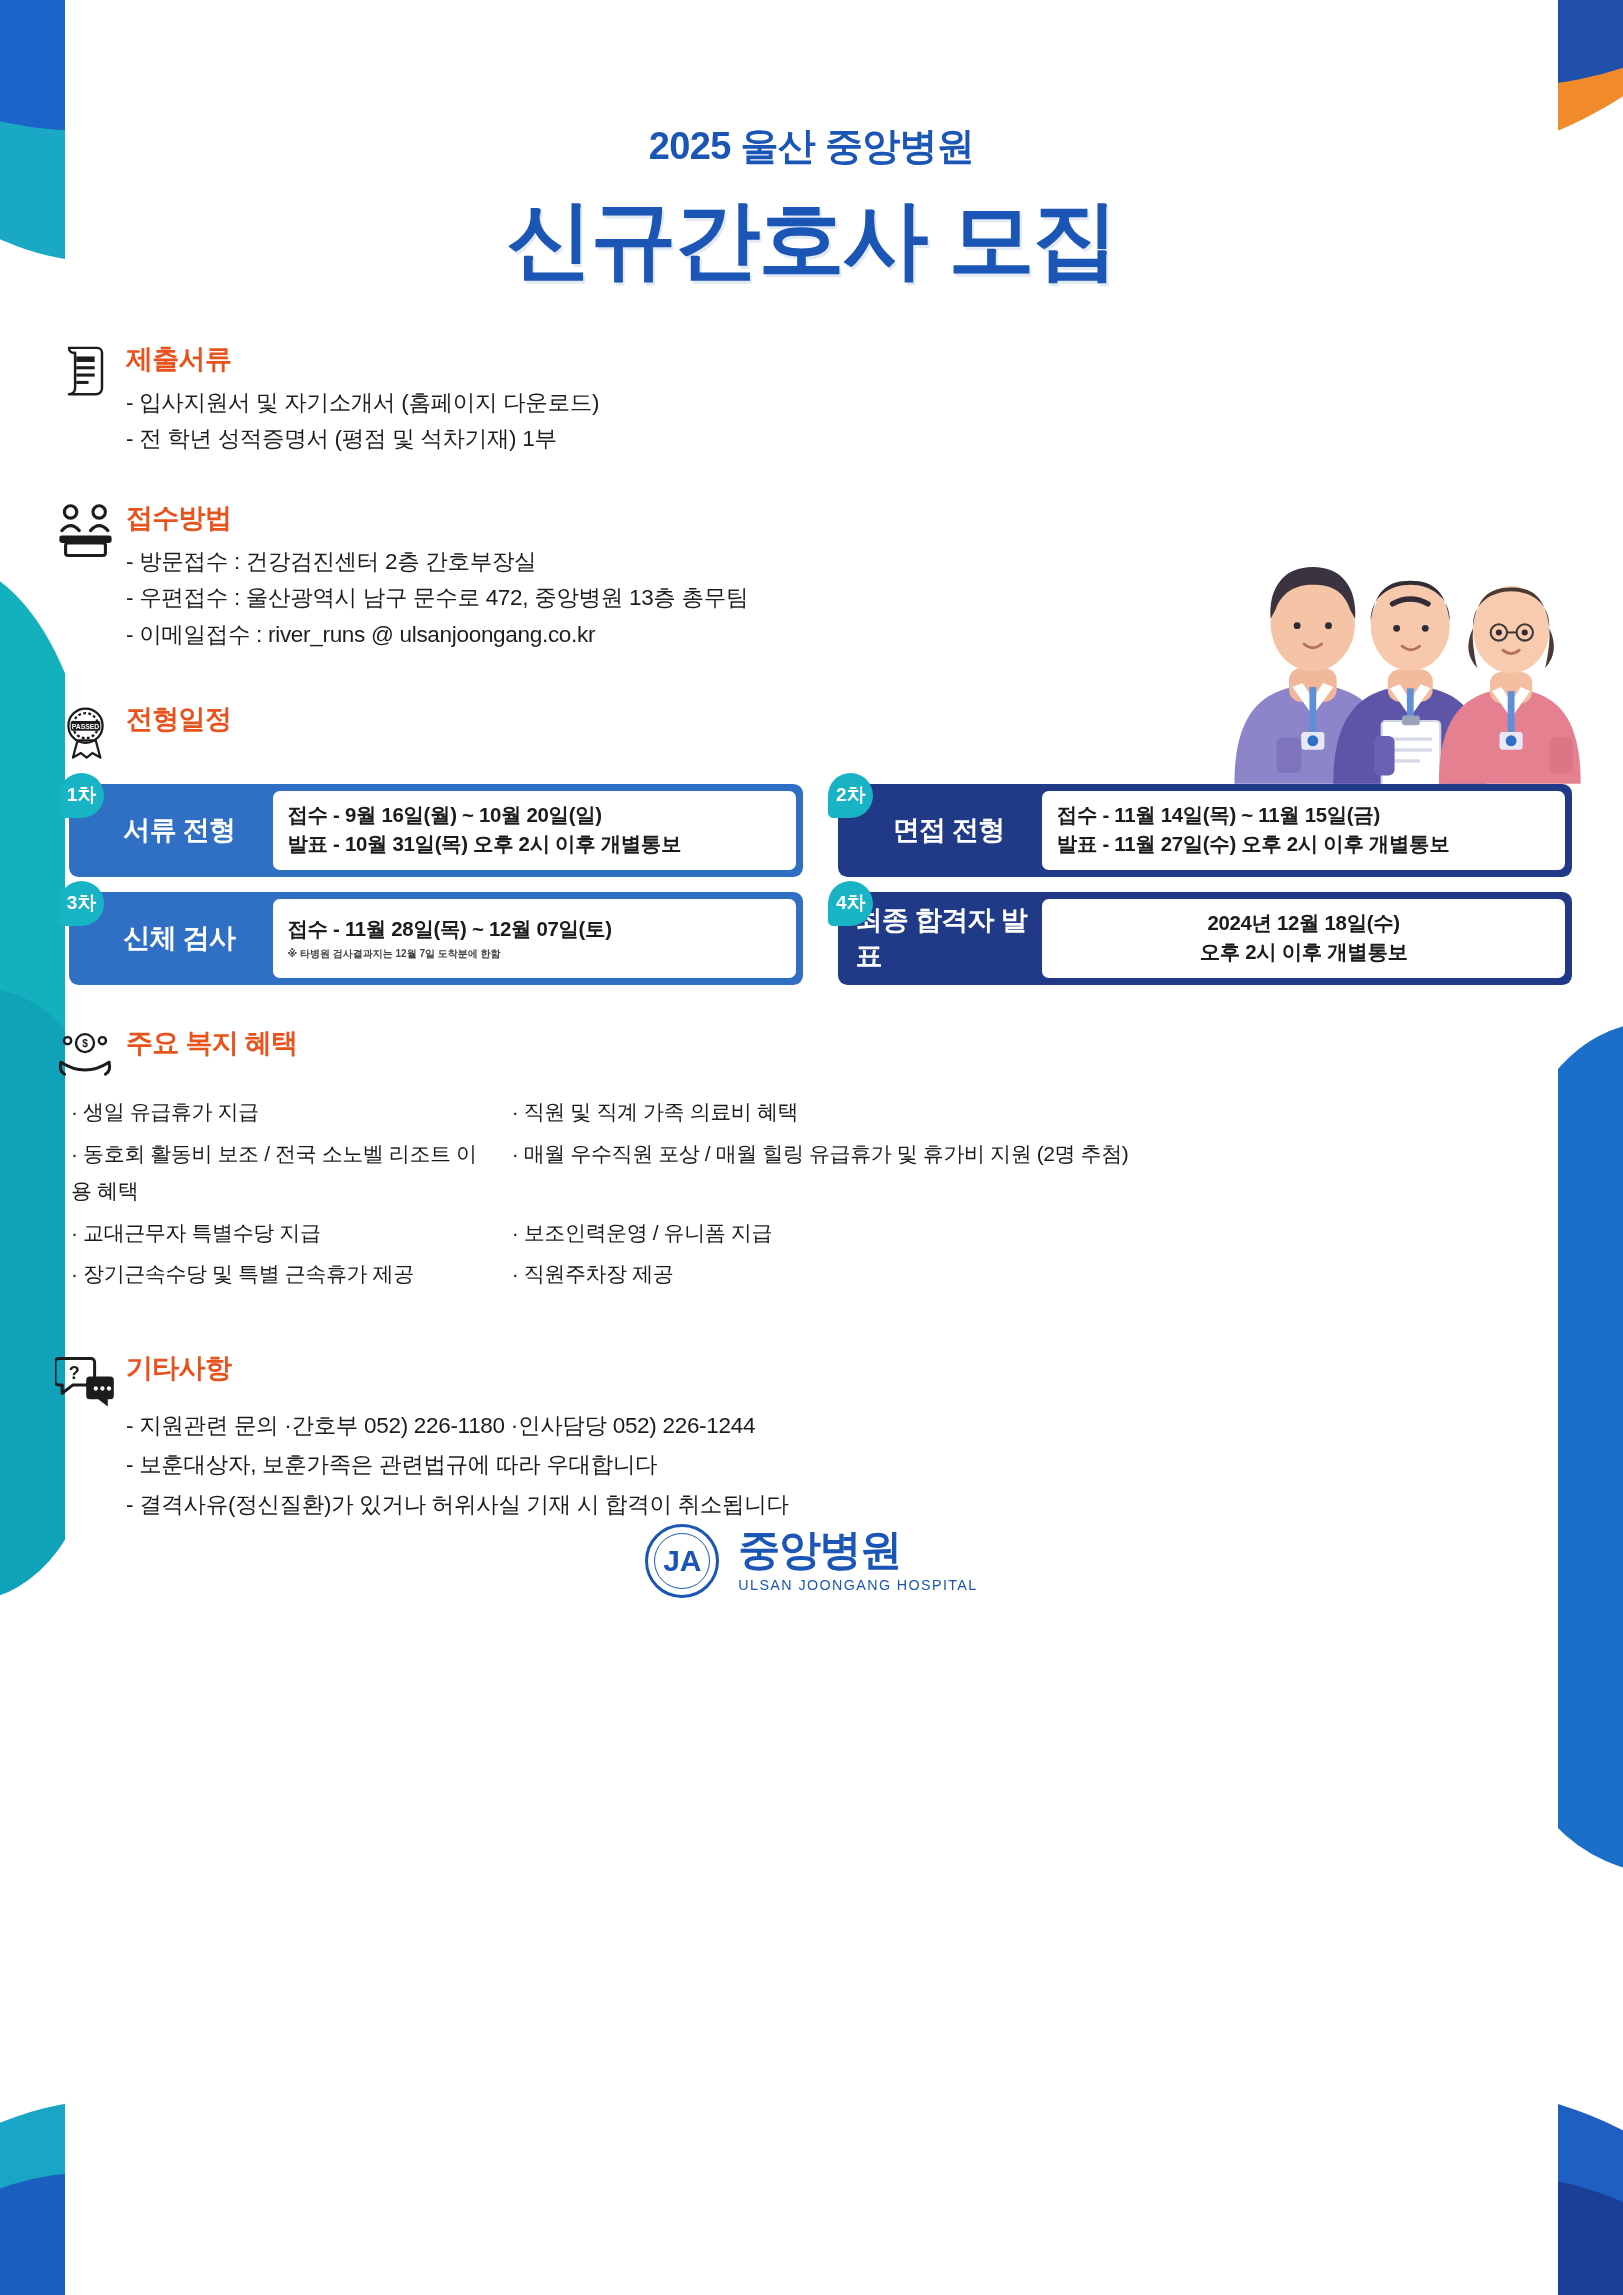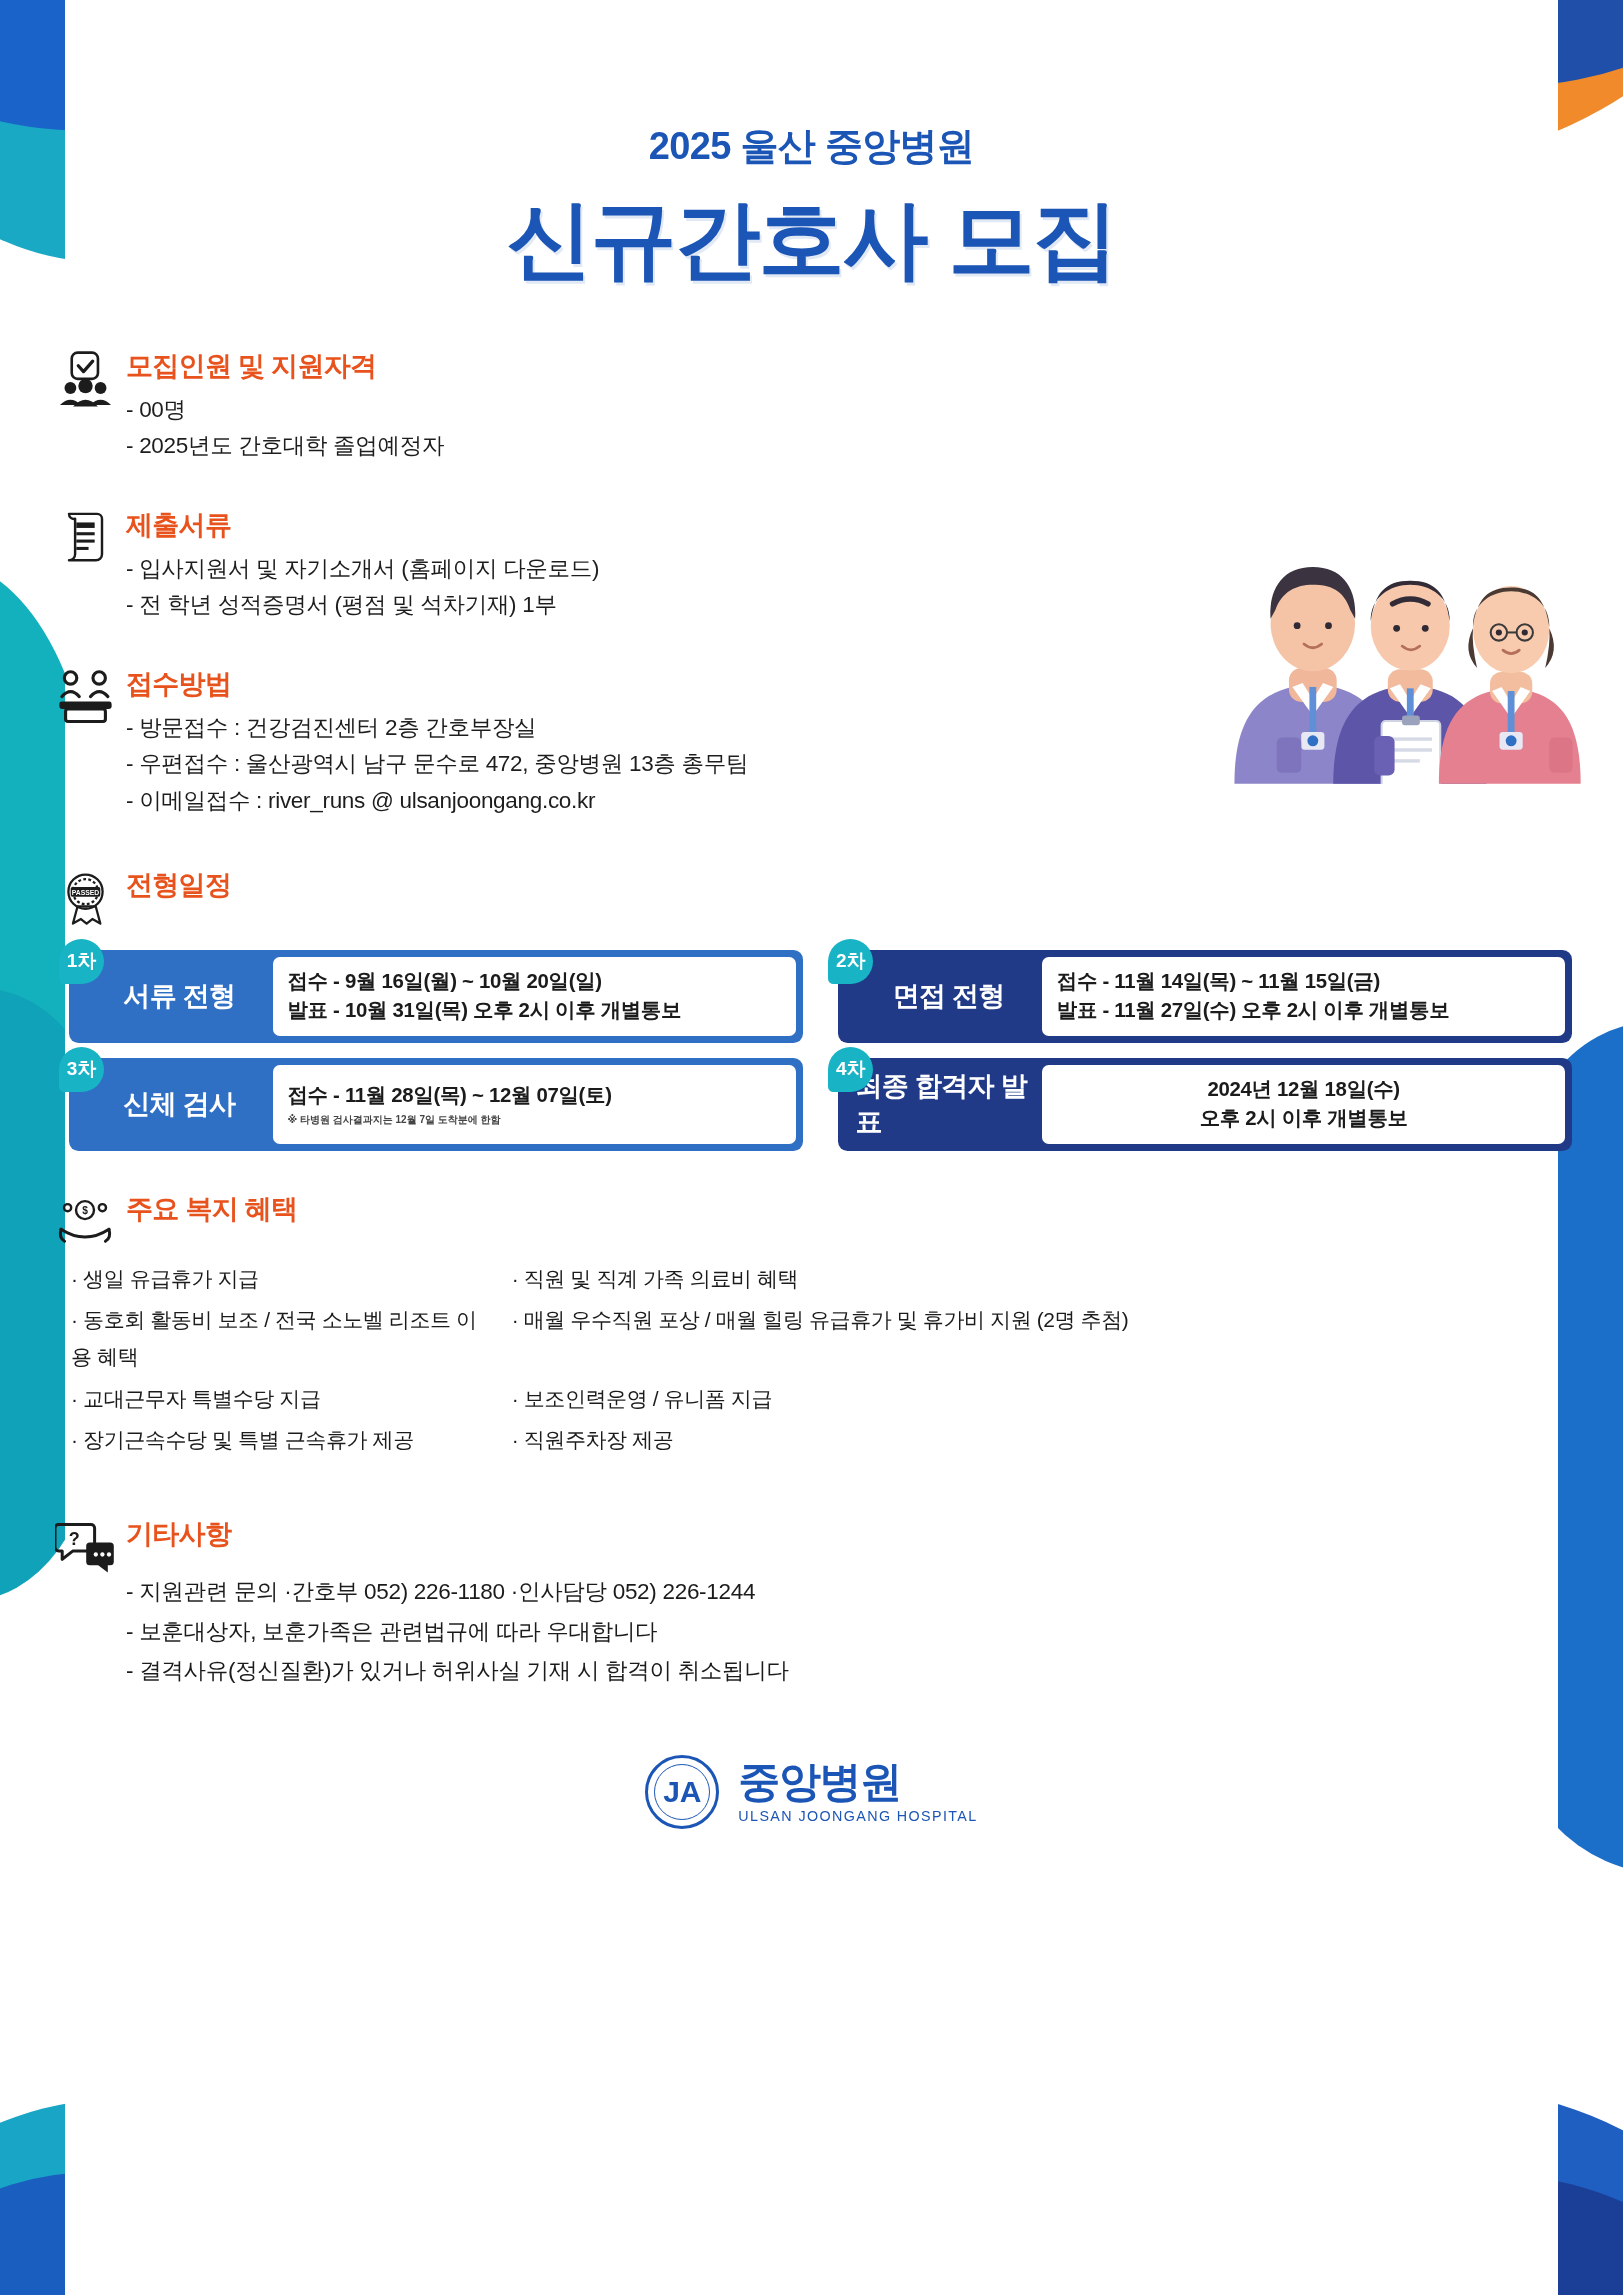--- a/index.html
+++ b/index.html
@@ -226,21 +226,20 @@
     padding-left: 27px;
   }
   .ben-item { font-size: 21px; line-height: 1.78; letter-spacing: -0.4px; }
 
   
   .etc-line { font-size: 22.5px; line-height: 1.75; letter-spacing: -0.3px; }
 
   
   .footer {
     position: relative; z-index: 6;
-    margin-top: 65px;
     display: flex; align-items: center; justify-content: center;
     gap: 19px;
   }
   .logo-mark {
     width: 74px; height: 74px;
     border: 3.4px solid #1b55b5;
     border-radius: 50%;
     display: flex; align-items: center; justify-content: center;
     color: #1b55b5; font-weight: bold; font-size: 30px;
     position: relative;
@@ -342,39 +341,20 @@
   </svg>
 </div>
 
 <div class="content">
 
   <div class="title-wrap">
     <div class="title-small">2025 울산 중앙병원</div>
     <div class="title-big">신규간호사 모집</div>
   </div>
 
-  <div class="section s1">
-    <div class="sec-icon">
-      <svg viewBox="0 0 90 90" width="59" height="59">
-        <rect x="24" y="4" width="40" height="40" rx="9" fill="none" stroke="#1c1c1c" stroke-width="4"></rect>
-        <path d="M34 24 l8 9 14 -16" fill="none" stroke="#1c1c1c" stroke-width="5" stroke-linecap="round" stroke-linejoin="round"></path>
-        <circle cx="22" cy="58" r="9" fill="#1c1c1c"></circle>
-        <circle cx="45" cy="55" r="11" fill="#1c1c1c"></circle>
-        <circle cx="68" cy="58" r="9" fill="#1c1c1c"></circle>
-        <path d="M6 84 q16 -16 32 0 Z" fill="#1c1c1c"></path>
-        <path d="M26 86 q19 -20 38 0 Z" fill="#1c1c1c"></path>
-        <path d="M52 84 q16 -16 32 0 Z" fill="#1c1c1c"></path>
-      </svg>
-    </div>
-    <div class="sec-body">
-      <div class="sec-head">모집인원 및 지원자격</div>
-      <div class="sec-line">- 00명</div>
-      <div class="sec-line">- 2025년도 간호대학 졸업예정자</div>
-    </div>
-  </div>
 
   <div class="section s2">
     <div class="sec-icon">
       <svg viewBox="0 0 90 90" width="55" height="55">
         <path d="M18 8 h46 a8 8 0 0 1 8 8 v58 a10 10 0 0 1 -10 10 h-44 a10 10 0 0 0 10 -10 v-58 a8 8 0 0 1 -10 -8 Z" fill="none" stroke="#1c1c1c" stroke-width="4" stroke-linejoin="round"></path>
         <rect x="30" y="22" width="30" height="9" fill="#1c1c1c"></rect>
         <rect x="30" y="38" width="30" height="5" fill="#1c1c1c"></rect>
         <rect x="30" y="50" width="30" height="5" fill="#1c1c1c"></rect>
         <rect x="30" y="62" width="20" height="5" fill="#1c1c1c"></rect>
       </svg>

